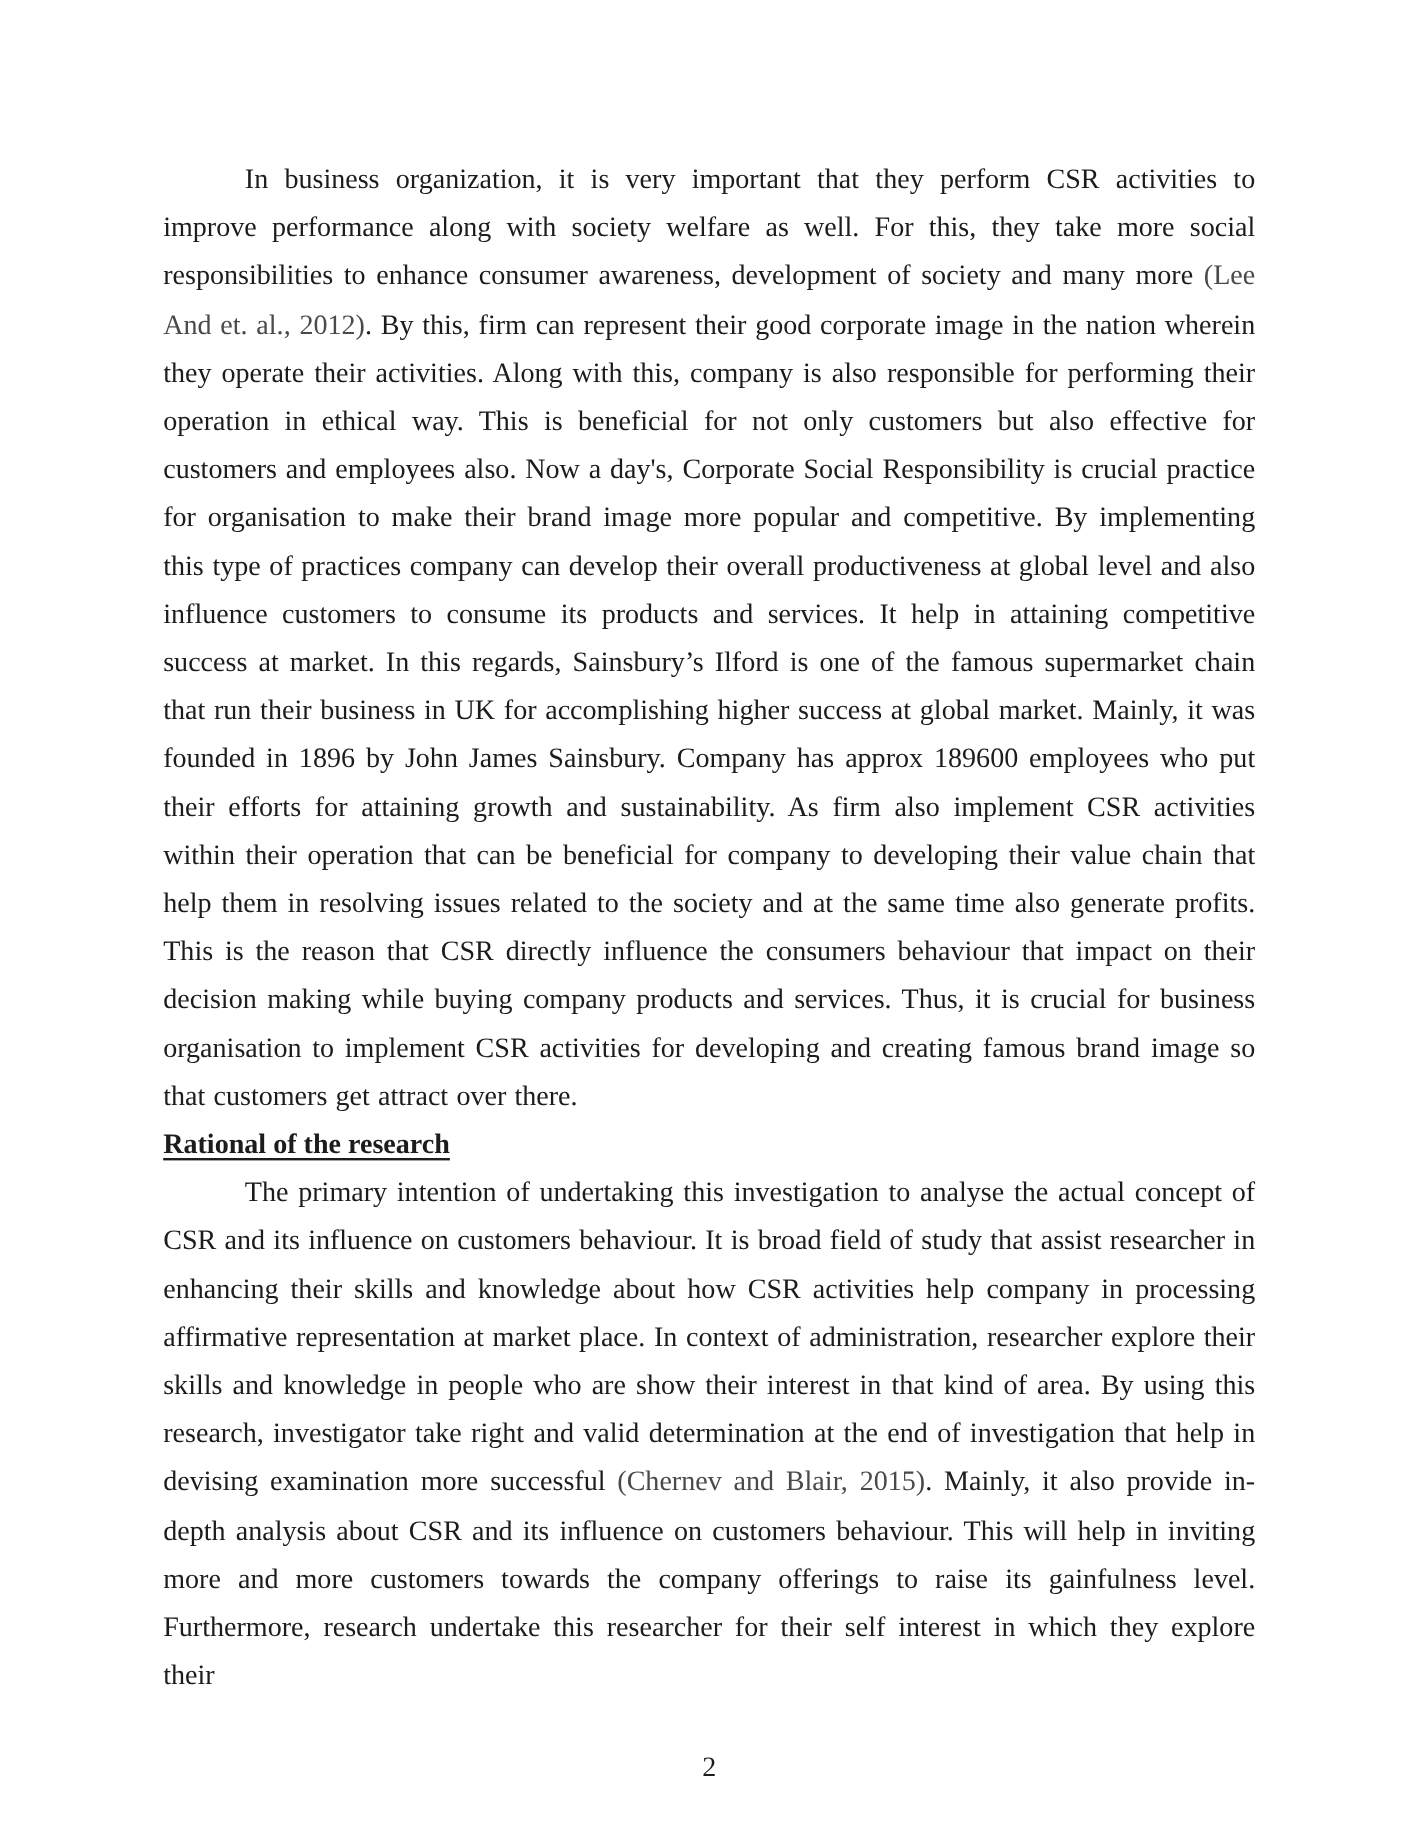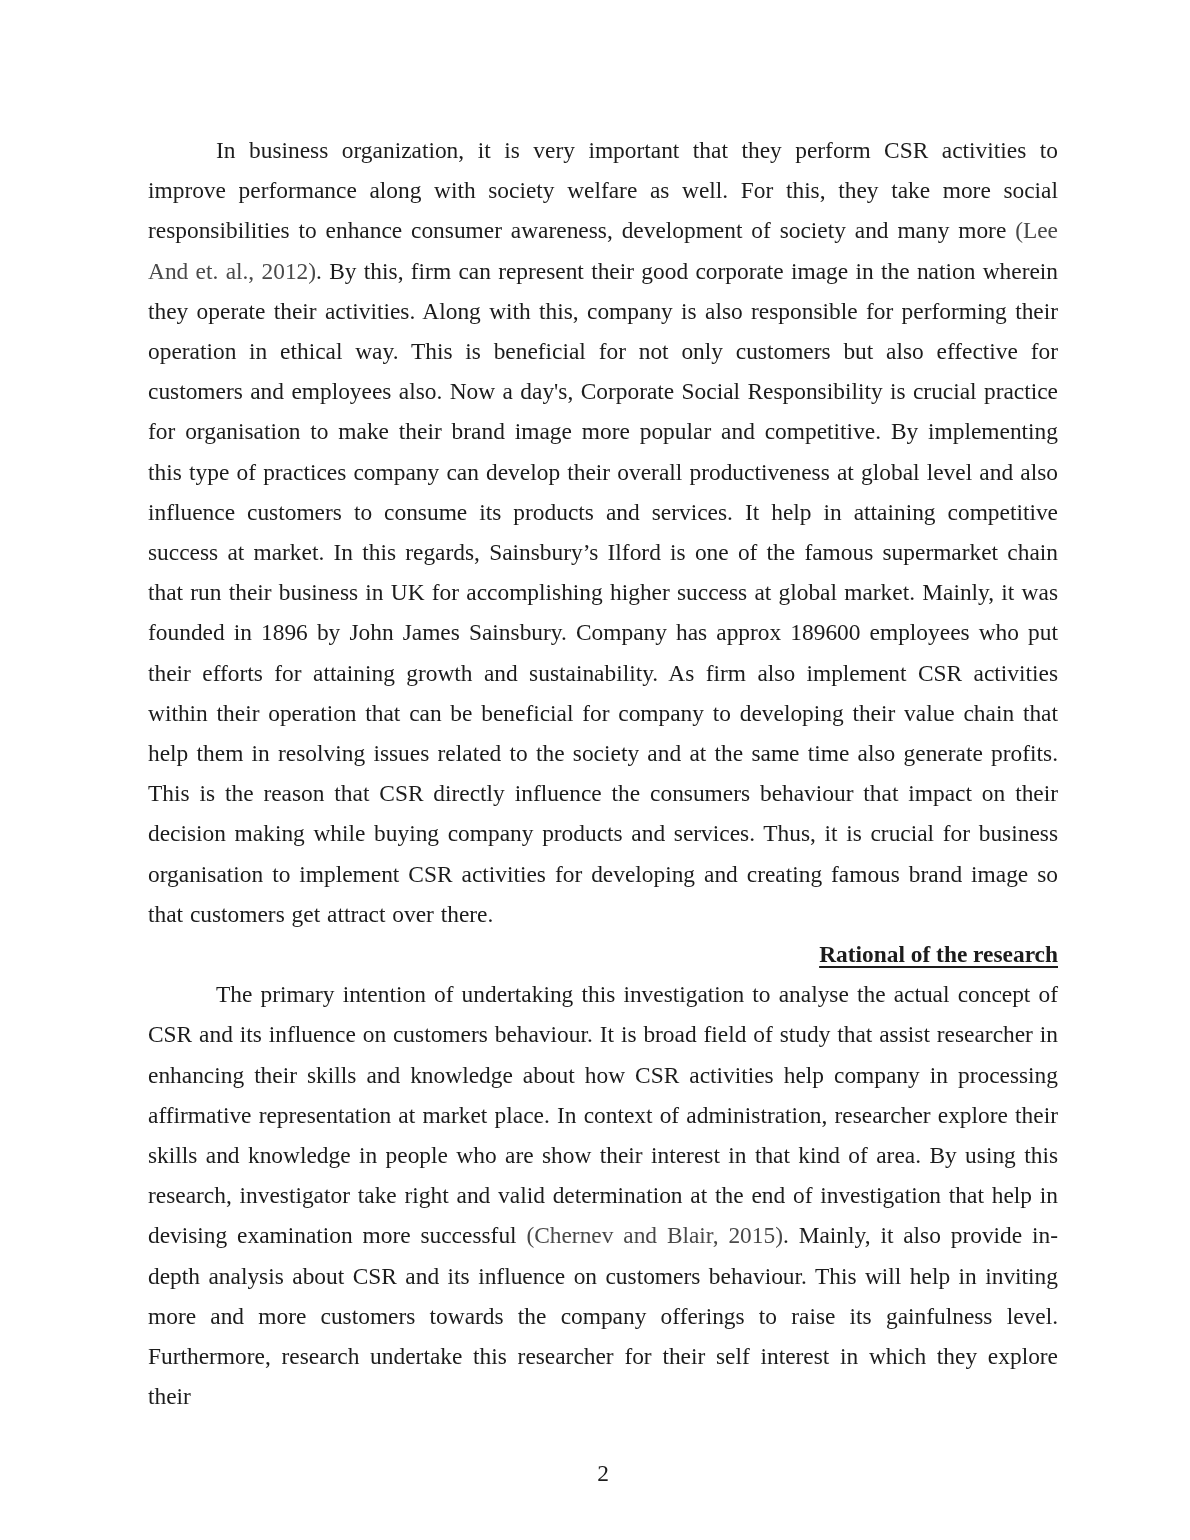--- a/index.html
+++ b/index.html
@@ -17,21 +17,21 @@
     position: relative;
     width: 1190px;
     height: 1540px;
     background: var(--page-bg);
     overflow: hidden;
     font-family: "Liberation Serif", "DejaVu Serif", serif;
     color: var(--text-color);
   }
   .content {
     position: absolute;
-    left: 148px;
+    left: 136px;
     top: 130px;
     width: 910px;
     font-size: 23.4px;
     line-height: 40.2px;
     font-family: Liberation Serif, serif;
   }
   p.body-para {
     margin: 0;
     text-align: justify;
     text-indent: 68px;
@@ -40,21 +40,21 @@
   .citation {
     color: var(--citation-color);
   }
   h2.section-heading {
     margin: 0;
     font-size: 23.4px;
     line-height: 40.2px;
     font-weight: bold;
     text-decoration: underline;
     text-underline-offset: 4px;
-    text-align: right;
+    text-align: left;
   }
   .page-footer {
     margin-top: 36px;
     text-align: center;
     font-size: 23.4px;
     line-height: 40.2px;
   }
 </style>
 </head>
 <body>

